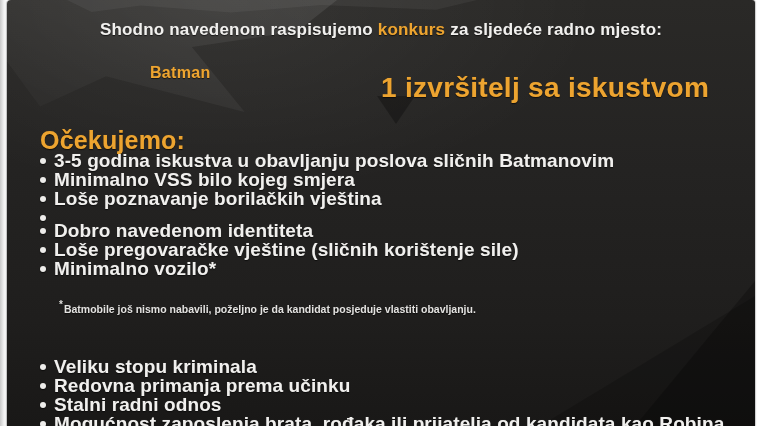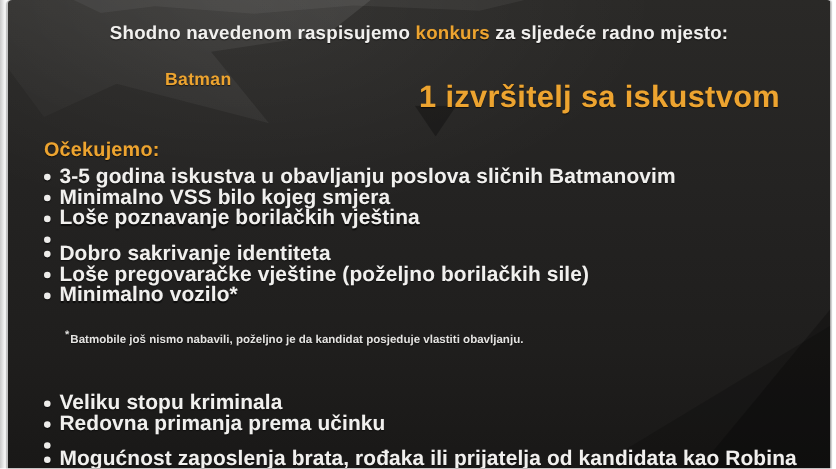--- a/index.html
+++ b/index.html
@@ -57,21 +57,21 @@
   .position-title {
     position: absolute; left: 143px; top: 64px;
     font-size: 16px; font-weight: bold; letter-spacing: 0.3px;
   }
   .position-detail {
     position: absolute; left: 342px; top: 72px;
     font-size: 28px; font-weight: bold; letter-spacing: 0.3px; margin-left: 32px;
   }
   .sec-heading {
     position: absolute; left: 33px;
-    font-size: 18px; font-weight: bold; letter-spacing: 0.2px; text-align: center;
+    font-size: 25px; font-weight: bold; letter-spacing: 0.2px; text-align: center;
   }
   .sec-heading.expect { top: 126px; }
   .sec-heading.offer  { top: 331px; }
 
   .blist { position: absolute; left: 33px; font-size: 19px; font-weight: bold; line-height: 19px; letter-spacing: 0.1px; }
   .blist.expect { top: 151px; }
   .blist.offer  { top: 357px; }
   .bitem { display: flex; align-items: flex-start; }
   .dot {
     width: 6px; height: 6px; border-radius: 50%;
@@ -116,25 +116,25 @@
       </div>
         <div class="bitem">
         <span class="dot"></span>
         <span>Loše poznavanje borilačkih vještina</span>
       </div>
         <div class="bitem">
         <span class="dot"></span>
       </div>
         <div class="bitem">
         <span class="dot"></span>
-        <span>Dobro sakrivanje identiteta</span>
+        <span>Dobro navedenom identiteta</span>
       </div>
         <div class="bitem">
         <span class="dot"></span>
-        <span>Loše pregovaračke vještine (poželjno borilačkih sile)</span>
+        <span>Loše pregovaračke vještine (sličnih korištenje sile)</span>
       </div>
         <div class="bitem">
         <span class="dot"></span>
         <span>Minimalno vozilo*</span>
       </div>
       </div>
 
     <div class="footnote"><sup>*</sup><span>Batmobile još nismo nabavili, poželjno je da kandidat posjeduje vlastiti obavljanju.</span></div>
 
 
@@ -142,20 +142,21 @@
         <div class="bitem">
         <span class="dot"></span>
         <span>Veliku stopu kriminala</span>
       </div>
         <div class="bitem">
         <span class="dot"></span>
         <span>Redovna primanja prema učinku</span>
       </div>
         <div class="bitem">
         <span class="dot"></span>
+        <span>Stalni radni odnos</span>
       </div>
         <div class="bitem">
         <span class="dot"></span>
         <span>Mogućnost zaposlenja brata, rođaka ili prijatelja od kandidata kao Robina</span>
       </div>
       </div>
 
   </div>
 </div>
 

